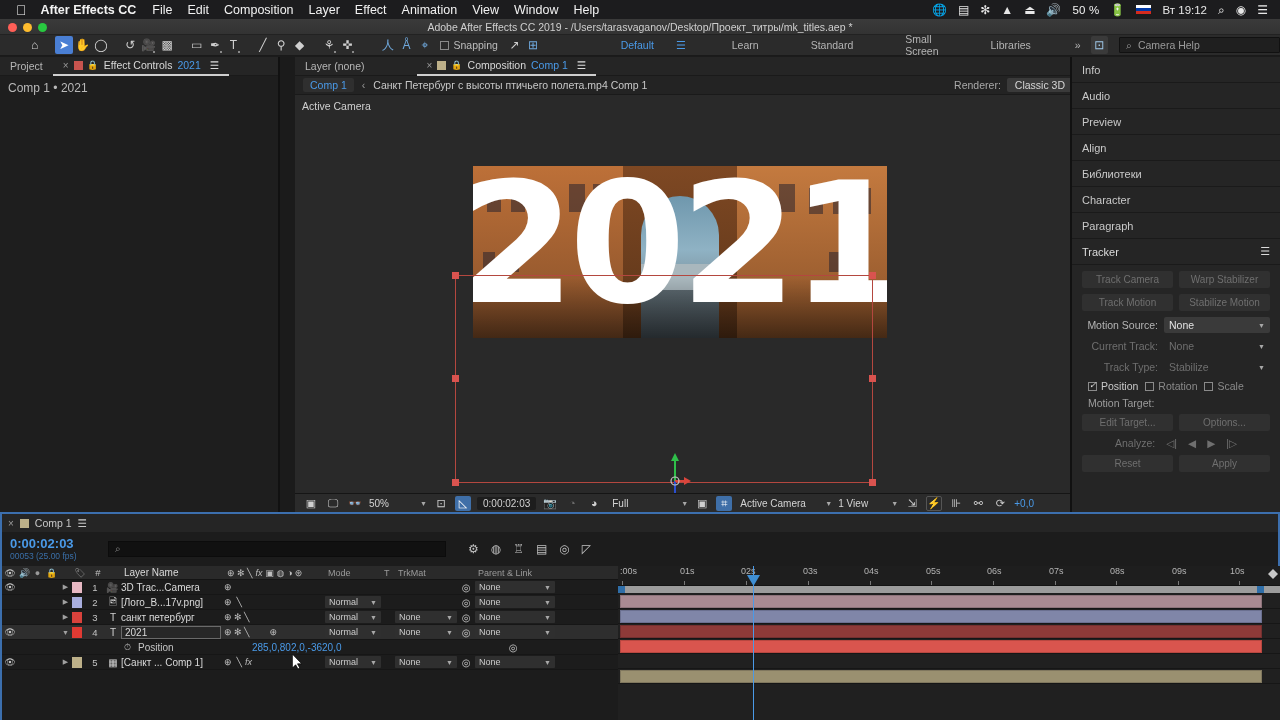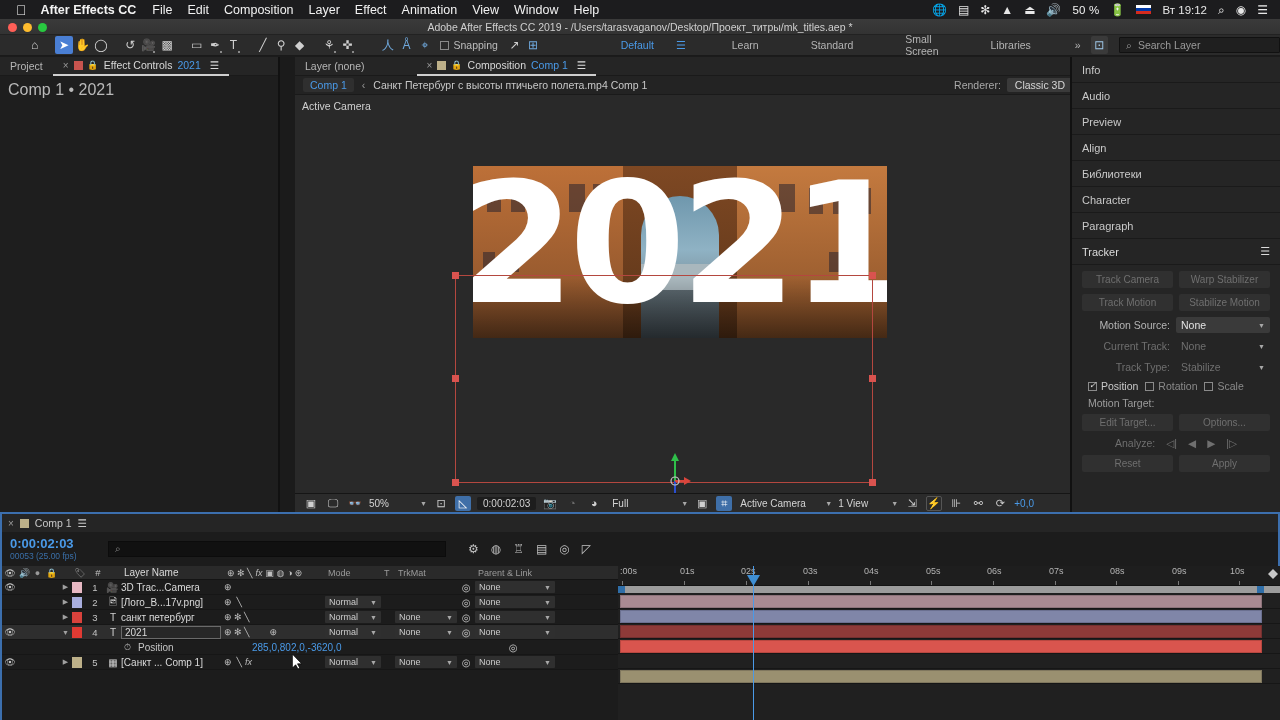--- a/index.html
+++ b/index.html
@@ -79,21 +79,21 @@
   .ptab { padding:0 10px; color:#b6b6b6; height:19px; display:flex; align-items:center; gap:5px; }
   .ptab.active { color:#d8d8d8; border-bottom:2px solid #cfcfcf; background:#252525; }
   .xclose { color:#9a9a9a; font-size:10px; }
   .swatch { width:9px; height:9px; display:inline-block; }
 
   
   .project-panel {
     position:absolute; left:0; top:0; width:280px; height:455px;
     background:#1e1e1e; border-right:2px solid #111;
   }
-  .proj-sub { padding:5px 8px; font-size:16px; color:#b9b9b9; }
+  .proj-sub { padding:5px 8px; font-size:12px; color:#b9b9b9; }
 
   
   .comp-panel {
     position:absolute; left:295px; top:0; width:786px; height:455px;
     background:#1e1e1e;
   }
   .comp-crumb {
     height:19px; display:flex; align-items:center; background:#232323;
     font-size:10.5px; padding:0 8px; gap:8px; border-bottom:1px solid #1a1a1a;
   }
@@ -165,21 +165,21 @@
   .sb-row {
     height:26px; display:flex; align-items:center; padding:0 10px;
     border-bottom:1px solid #1a1a1a; font-size:11px; color:#c9c9c9;
   }
   .sb-row.tracker { color:#dcdcdc; justify-content:space-between; }
   .tk-body { padding:6px 10px 0; }
   .tk-btnrow { display:flex; gap:6px; margin-bottom:6px; }
   .tk-btn { flex:1; height:17px; background:#303030; border-radius:2px; color:#6f6f6f;
      display:flex;align-items:center;justify-content:center; font-size:10px;}
   .tk-field { display:flex; align-items:center; margin-bottom:5px; font-size:10.5px; }
-  .tk-lbl { width:82px; text-align:right; padding-right:6px; color:#b5b5b5;margin-left:12px;}
+  .tk-lbl { width:82px; text-align:right; padding-right:6px; color:#b5b5b5;}
   .tk-lbl.dim { color:#6f6f6f; }
   .tk-sel { flex:1; height:16px; background:#3a3a3a; border-radius:2px; color:#e3e3e3;
      display:flex; align-items:center; justify-content:space-between; padding:0 5px; font-size:10.5px;}
   .tk-sel.dim { background:transparent; color:#6f6f6f; }
   .tk-chks { display:flex; gap:7px; align-items:center; margin-bottom:5px; font-size:10.5px; padding-left:6px;}
   .tk-chk { display:flex; align-items:center; gap:4px; color:#8a8a8a;}
   .tk-chk.on { color:#c9c9c9; }
   .cbox { width:9px;height:9px;border:1px solid #8a8a8a;display:inline-block; position:relative;}
   .cbox.on::after{content:"✓"; position:absolute; left:0; top:-3px; font-size:9px; color:#d8d8d8;}
   .tk-sub { color:#9c9c9c; font-size:10.5px; margin:2px 0 5px 6px;}
@@ -321,21 +321,21 @@
       <span class="burger">☰</span>
       <span class="item">Learn</span>
       <span class="item">Standard</span>
       <span class="item">Small Screen</span>
       <span class="item">Libraries</span>
       <span class="item" style="padding:0 10px">»</span>
     </span>
     <span class="tool" style="background:#3a3a3a;border-radius:2px;color:#9fc8ea">⊡</span>
     <span class="searchhelp">
       <span>⌕</span>
-      <span>Search Layer</span>
+      <span>Camera Help</span>
     </span>
   </div>
 
   <div class="panelrow">
 
     <div class="project-panel">
       <div class="panel-tabbar">
         <span class="ptab">
           <span>Project</span>
         </span>

